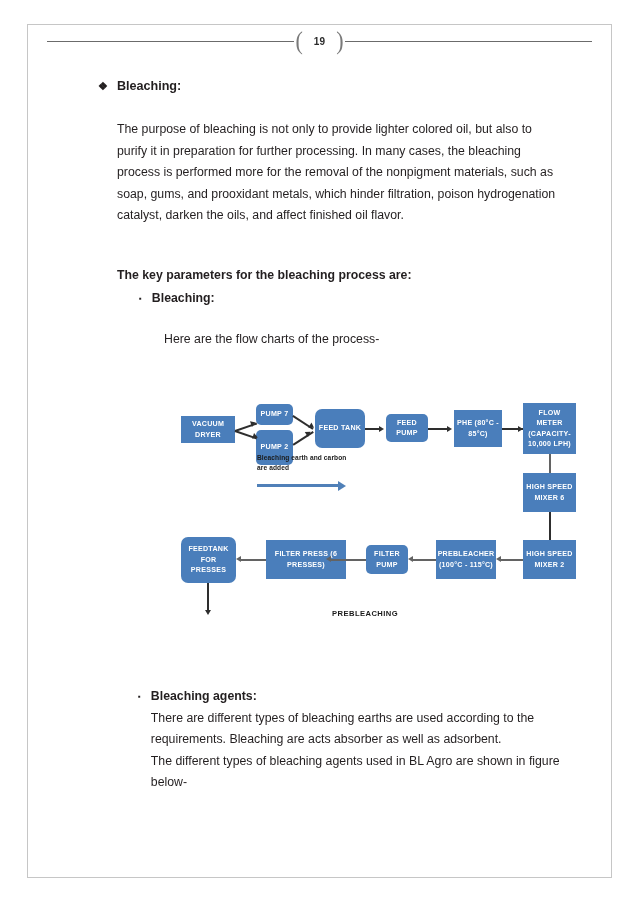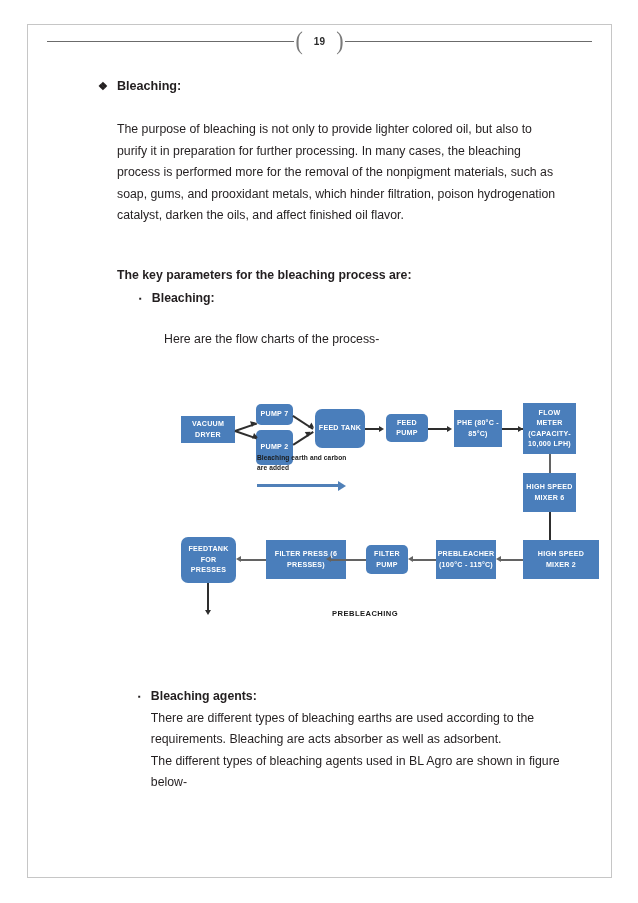--- a/index.html
+++ b/index.html
@@ -302,21 +302,21 @@
     <div class="node rounded" style="left:145px; top:24px; width:50px; height:39px;">FEED TANK</div>
 
     <div class="node rounded-sm" style="left:216px; top:29px; width:42px; height:28px;">FEED PUMP</div>
 
     <div class="node" style="left:284px; top:25px; width:48px; height:37px;">PHE (80°C - 85°C)</div>
 
     <div class="node" style="left:353px; top:18px; width:53px; height:51px;">FLOW METER (CAPACITY- 10,000 LPH)</div>
 
     <div class="node" style="left:353px; top:88px; width:53px; height:39px;">HIGH SPEED MIXER 6</div>
 
-    <div class="node" style="left:353px; top:155px; width:76px; height:39px;">HIGH SPEED MIXER 2</div>
+    <div class="node" style="left:353px; top:155px; width:53px; height:39px;">HIGH SPEED MIXER 2</div>
 
     <div class="node" style="left:266px; top:155px; width:60px; height:39px;">PREBLEACHER (100°C - 115°C)</div>
 
     <div class="node rounded-sm" style="left:196px; top:160px; width:42px; height:29px;">FILTER PUMP</div>
 
     <div class="node" style="left:96px; top:155px; width:80px; height:39px;">FILTER PRESS (6 PRESSES)</div>
 
     <div class="node rounded" style="left:11px; top:152px; width:55px; height:46px;">FEEDTANK FOR PRESSES</div>
 
     <div class="diag" style="left:65px; top:45px; width:23px; transform: rotate(-19deg);"></div>

